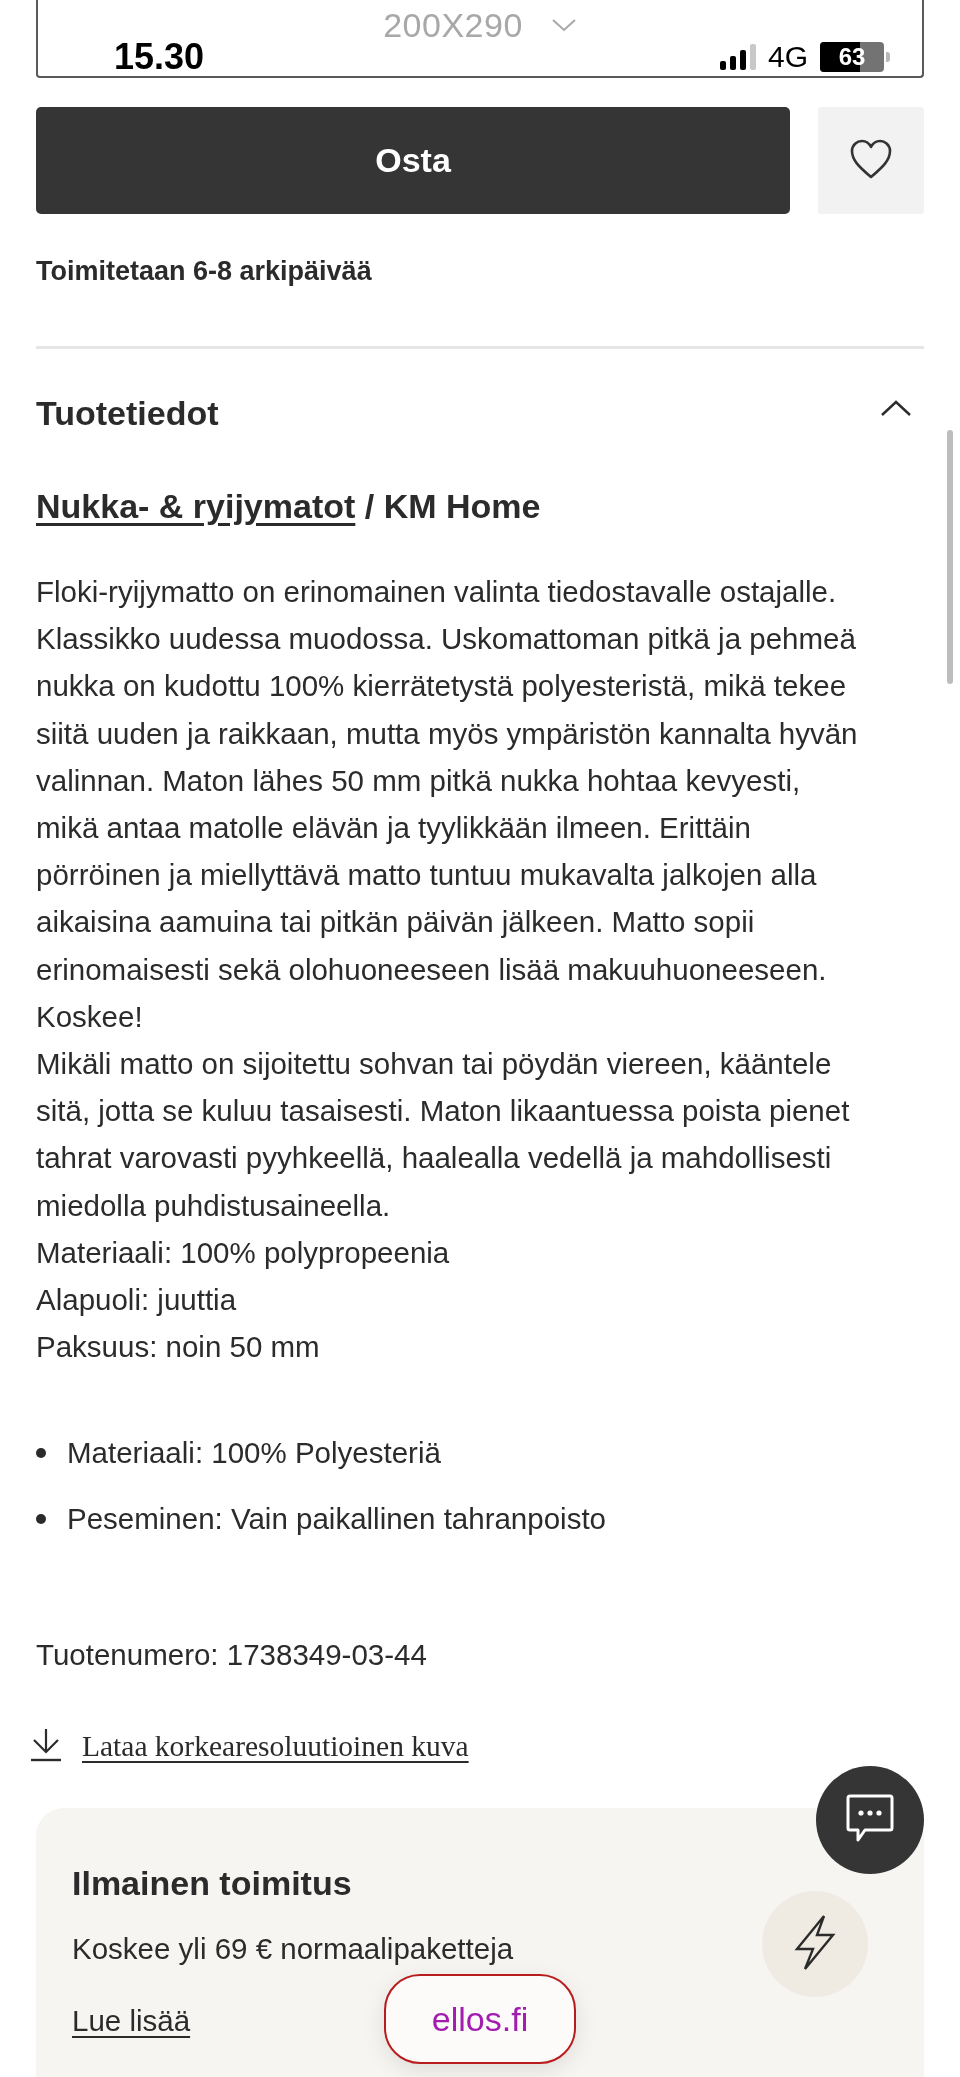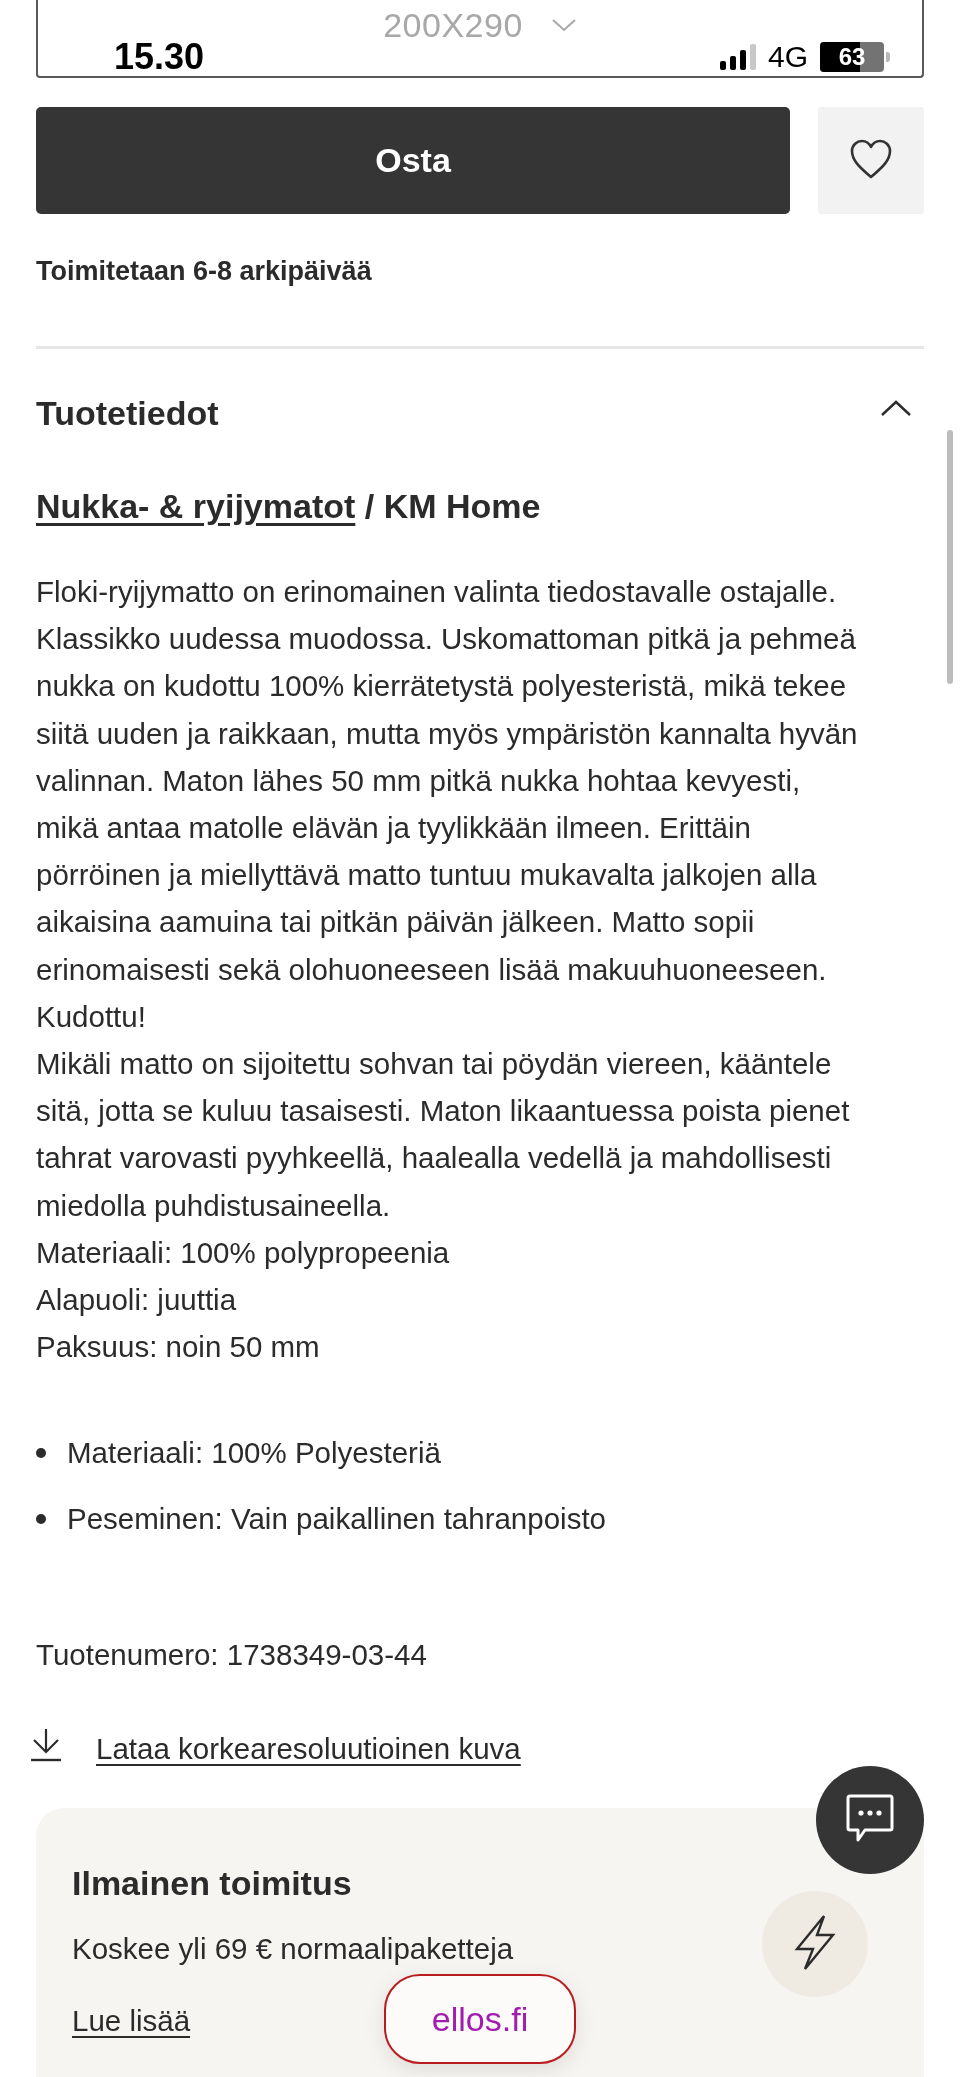--- a/index.html
+++ b/index.html
@@ -53,21 +53,21 @@
 
   .description { position: absolute; left: 36px; top: 568px; width: 900px; font-size: 29.5px; line-height: 47.2px; color: #2b2b2b; }
   .description .line { white-space: nowrap; display: block; }
 
   .bullets { position: absolute; left: 36px; top: 1420px; list-style: none; font-size: 29.5px; color: #2b2b2b; }
   .bullets li { height: 66px; display: flex; align-items: center; }
   .bullets li .dot { width: 10px; height: 10px; border-radius: 50%; background: #2b2b2b; margin-right: 21px; }
 
   .product-number { position: absolute; left: 36px; top: 1638px; font-size: 29.5px; color: #2b2b2b; }
 
-  .download-link { position: absolute; left: 28px; top: 1726px; display: flex; align-items: flex-end; gap: 32px; }
+  .download-link { position: absolute; left: 28px; top: 1726px; display: flex; align-items: center; gap: 18px; font-family: Liberation Serif, serif; }
   .download-link .label { font-size: 29.5px; color: #2b2b2b; text-decoration: underline; text-underline-offset: 5px; }
 
   
   .shipping-card {
     position: absolute; left: 36px; top: 1808px; width: 888px; height: 300px;
     background: #f7f5f2; border-radius: 28px;
   }
   .shipping-title { position: absolute; left: 36px; top: 56px; font-size: 34px; font-weight: bold; color: #2b2b2b; }
   .shipping-sub { position: absolute; left: 36px; top: 124px; font-size: 29.5px; color: #2b2b2b; }
   .shipping-link { position: absolute; left: 36px; top: 196px; font-size: 29.5px; color: #2b2b2b; text-decoration: underline; text-underline-offset: 5px; }
@@ -145,21 +145,21 @@
 <div class="description">
   <span class="line">Floki-ryijymatto on erinomainen valinta tiedostavalle ostajalle.</span>
   <span class="line">Klassikko uudessa muodossa. Uskomattoman pitkä ja pehmeä</span>
   <span class="line">nukka on kudottu 100% kierrätetystä polyesteristä, mikä tekee</span>
   <span class="line">siitä uuden ja raikkaan, mutta myös ympäristön kannalta hyvän</span>
   <span class="line">valinnan. Maton lähes 50 mm pitkä nukka hohtaa kevyesti,</span>
   <span class="line">mikä antaa matolle elävän ja tyylikkään ilmeen. Erittäin</span>
   <span class="line">pörröinen ja miellyttävä matto tuntuu mukavalta jalkojen alla</span>
   <span class="line">aikaisina aamuina tai pitkän päivän jälkeen. Matto sopii</span>
   <span class="line">erinomaisesti sekä olohuoneeseen lisää makuuhuoneeseen.</span>
-  <span class="line">Kudottu!</span>
+  <span class="line">Koskee!</span>
   <span class="line">Mikäli matto on sijoitettu sohvan tai pöydän viereen, kääntele</span>
   <span class="line">sitä, jotta se kuluu tasaisesti. Maton likaantuessa poista pienet</span>
   <span class="line">tahrat varovasti pyyhkeellä, haalealla vedellä ja mahdollisesti</span>
   <span class="line">miedolla puhdistusaineella.</span>
   <span class="line">Materiaali: 100% polypropeenia</span>
   <span class="line">Alapuoli: juuttia</span>
   <span class="line">Paksuus: noin 50 mm</span>
 </div>
 
 <ul class="bullets">

